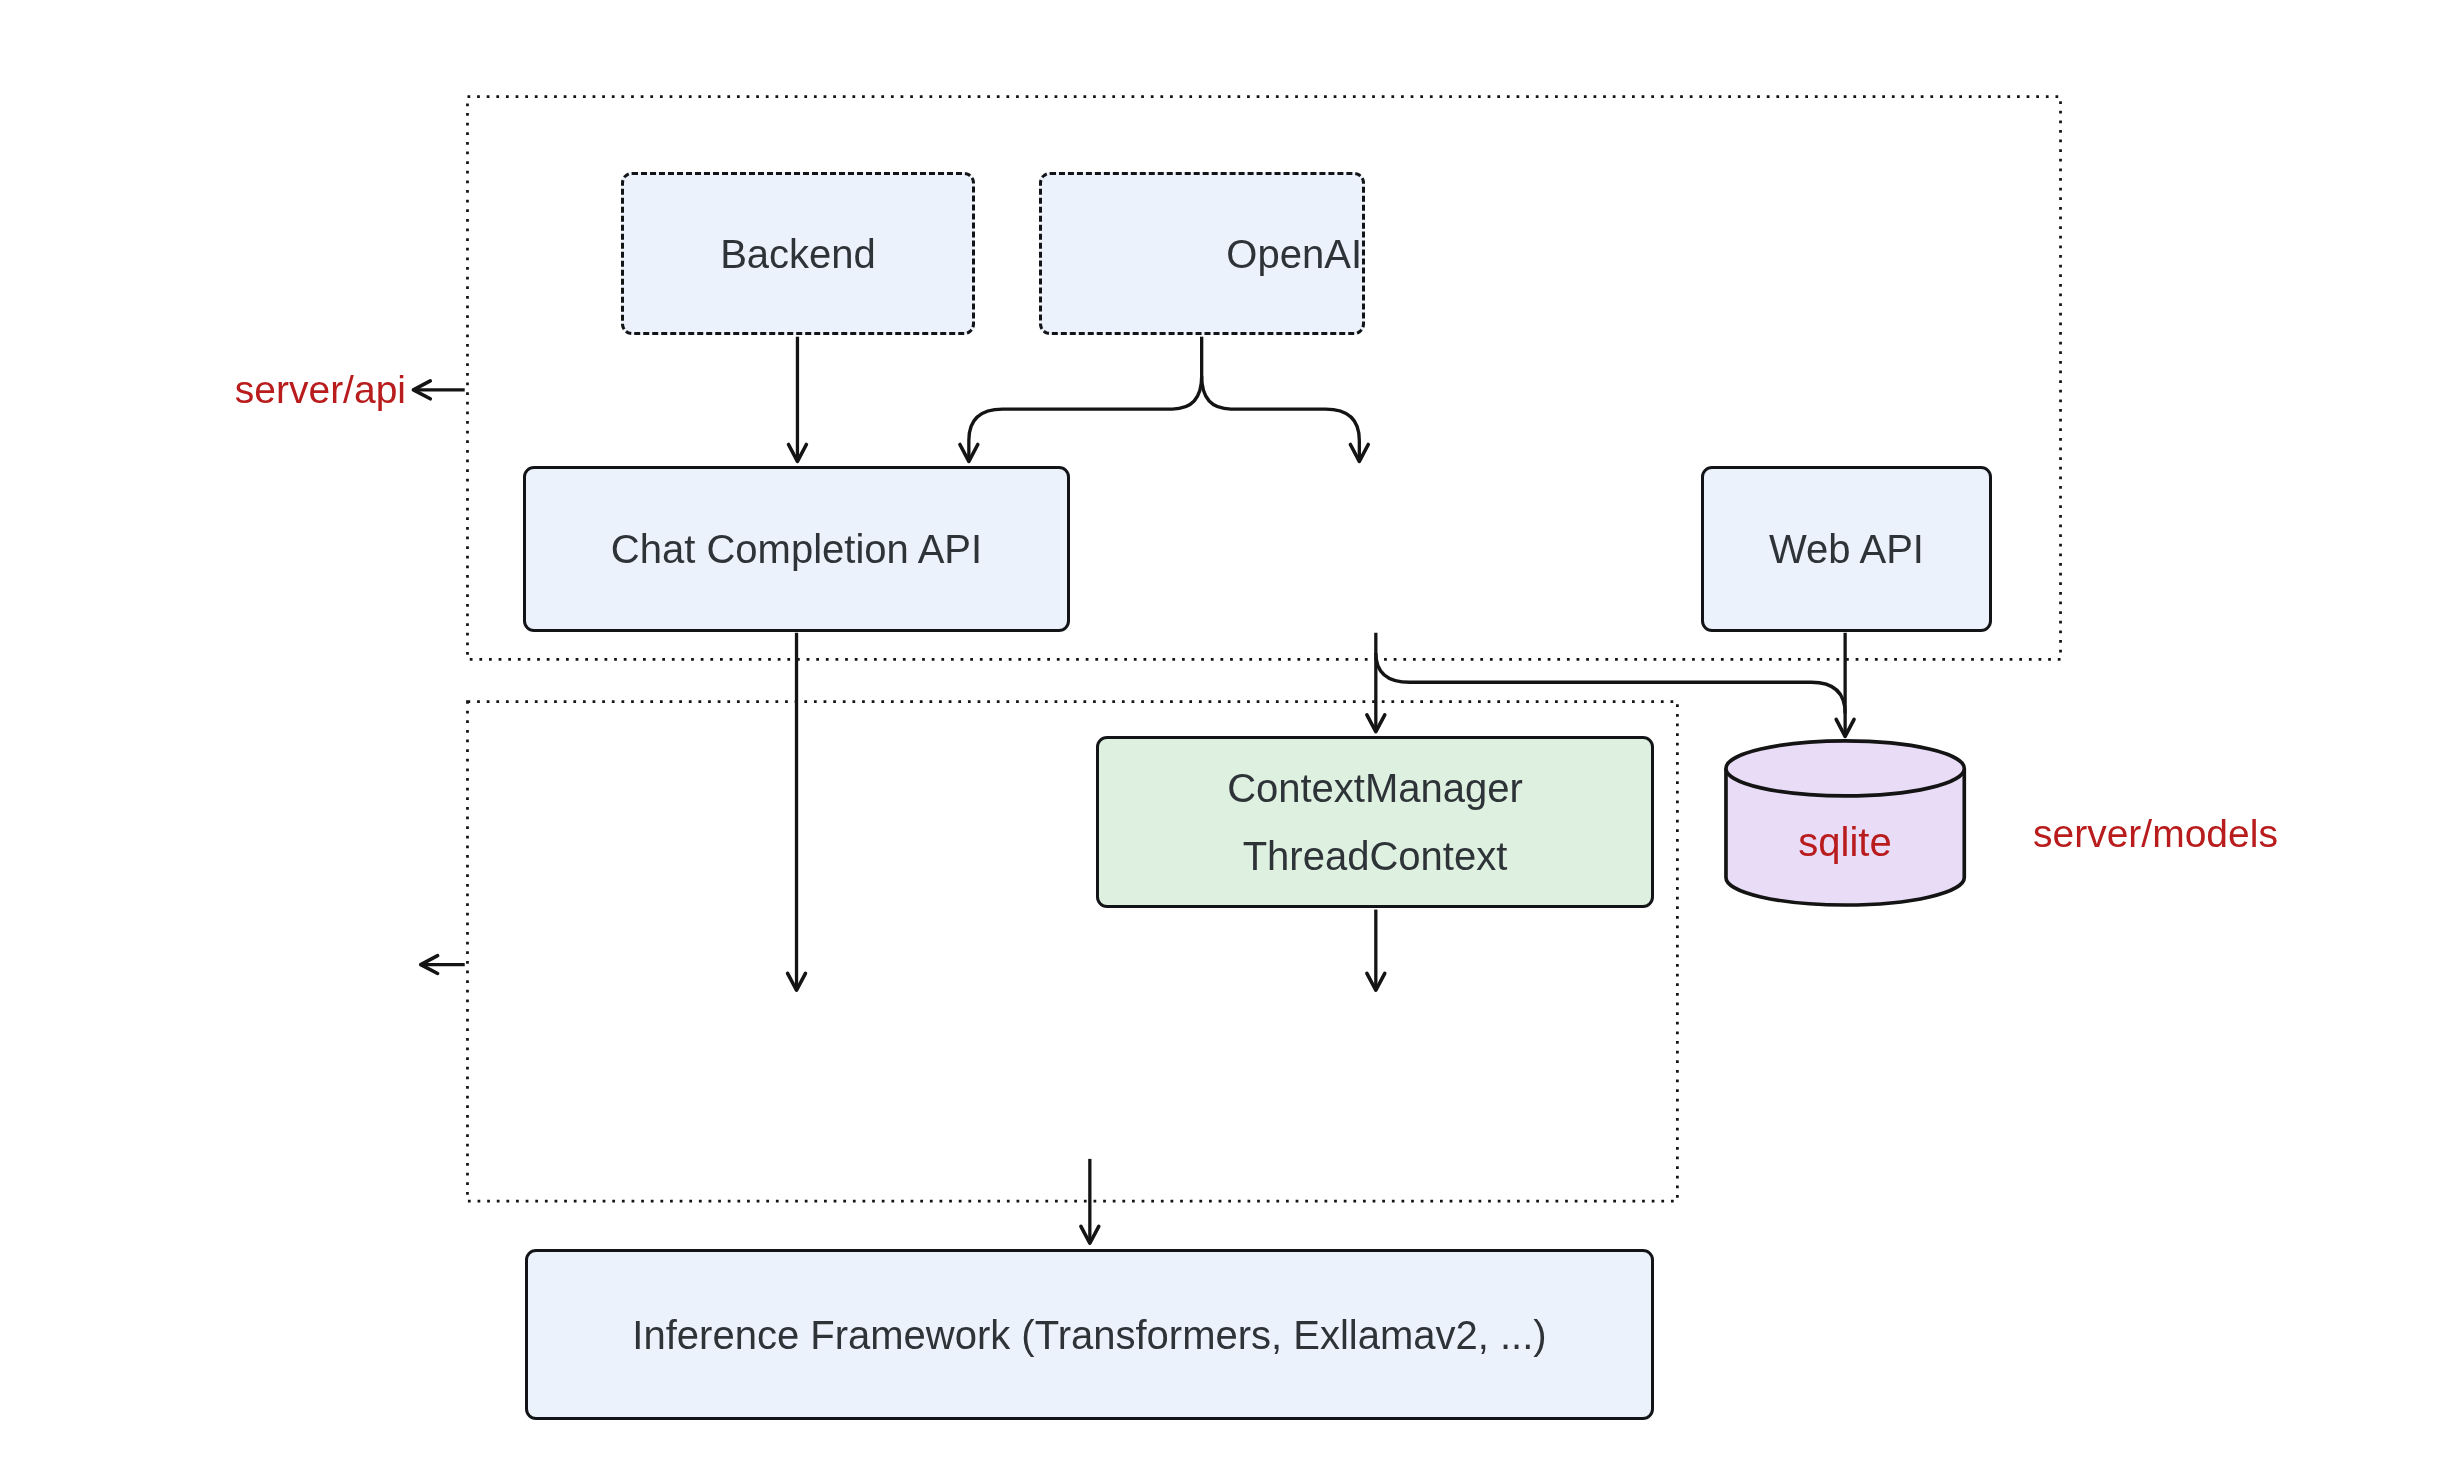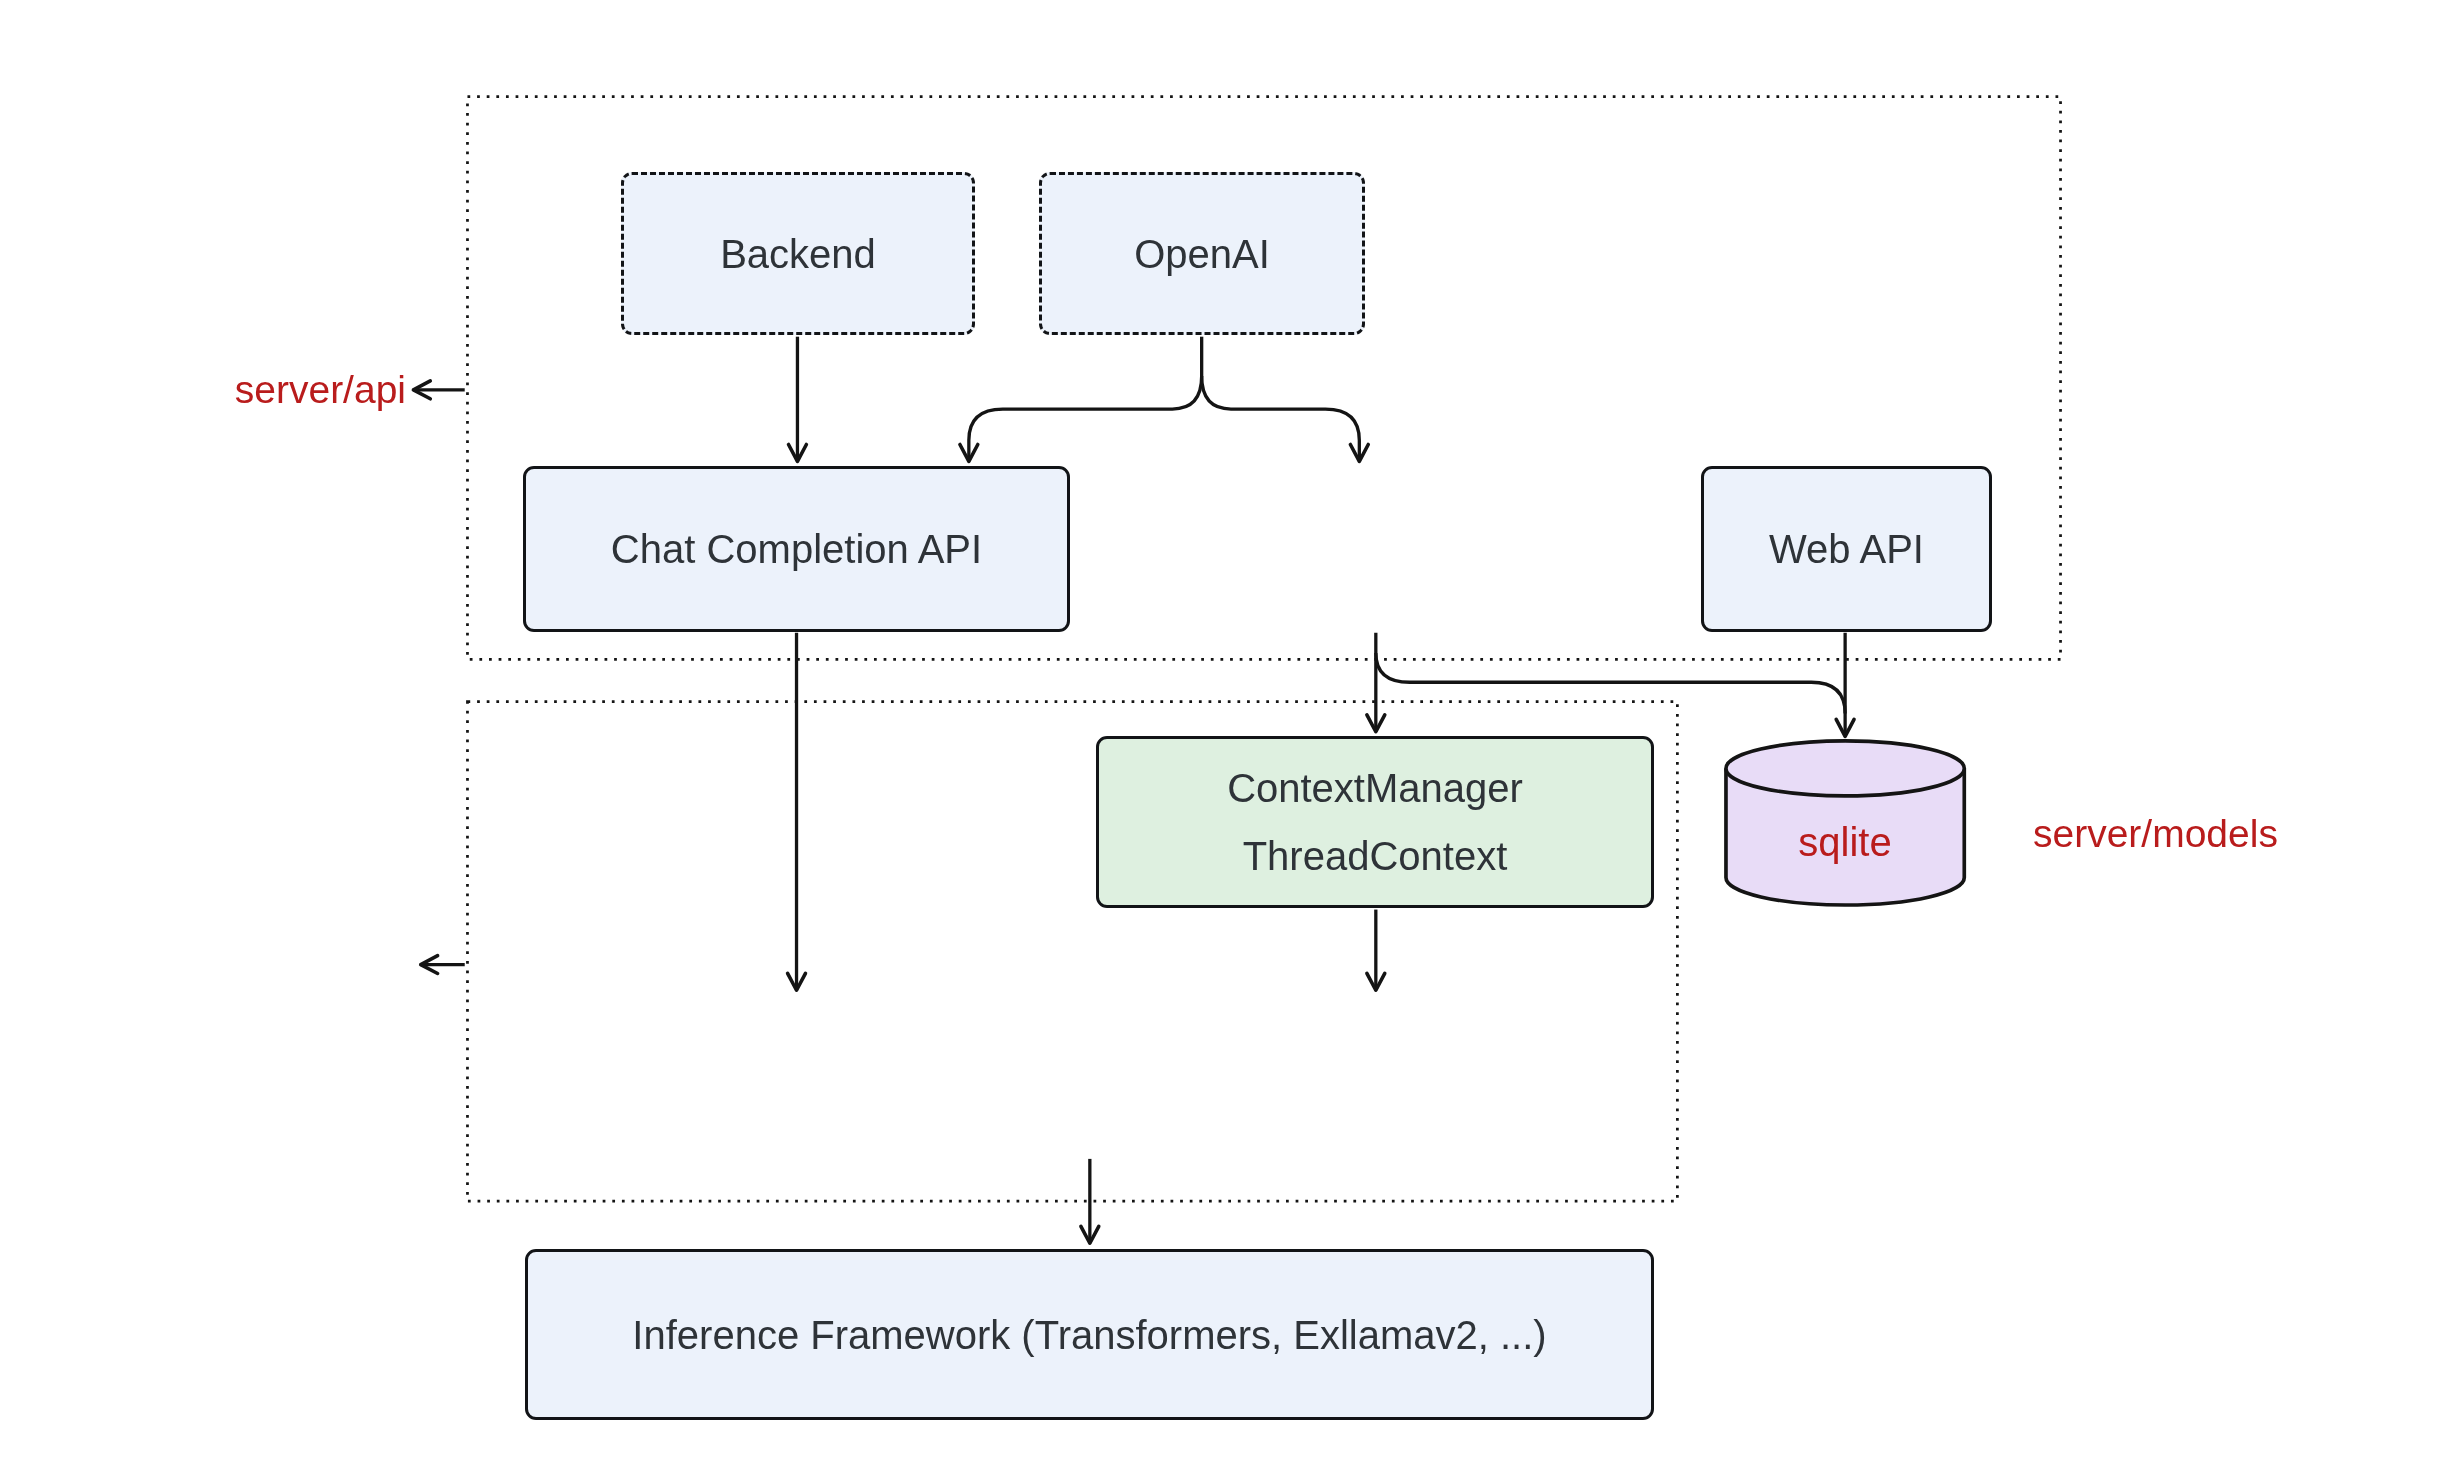--- a/index.html
+++ b/index.html
@@ -34,21 +34,21 @@
     border: 3.7px solid #121417;
     border-radius: 11px;
     font-size: 40px;
     line-height: 1.25;
     color: #2e3338;
   }
   .node.dashed { border: 3.7px dashed #121417; }
   .node.green  { background: #def0e0; }
   .node.yellow { background: #fbefc9; }
   .node-ollama    { left: 621px;  top: 172px; width: 354px;  height: 163px; }
-  .node-openai    { left: 1039px; top: 172px; width: 326px;  height: 163px; }
+  .node-openai    { left: 1039px; top: 172px; width: 326px;  height: 163px; justify-content: flex-end; }
   .node-chat      { left: 523px;  top: 466px; width: 547px;  height: 166px; }
   .node-assistant { left: 1096px; top: 466px; width: 560px;  height: 166px; }
   .node-web       { left: 1701px; top: 466px; width: 291px;  height: 166px; }
   .node-context   { left: 1096px; top: 736px; width: 558px;  height: 172px; line-height: 1.7; }
   .node-backend   { left: 525px;  top: 995px; width: 1129px; height: 163px; }
   .node-inference { left: 525px;  top: 1249px; width: 1129px; height: 171px; }
   .free-label {
     position: absolute;
     font-size: 39px;
     line-height: 48px;

